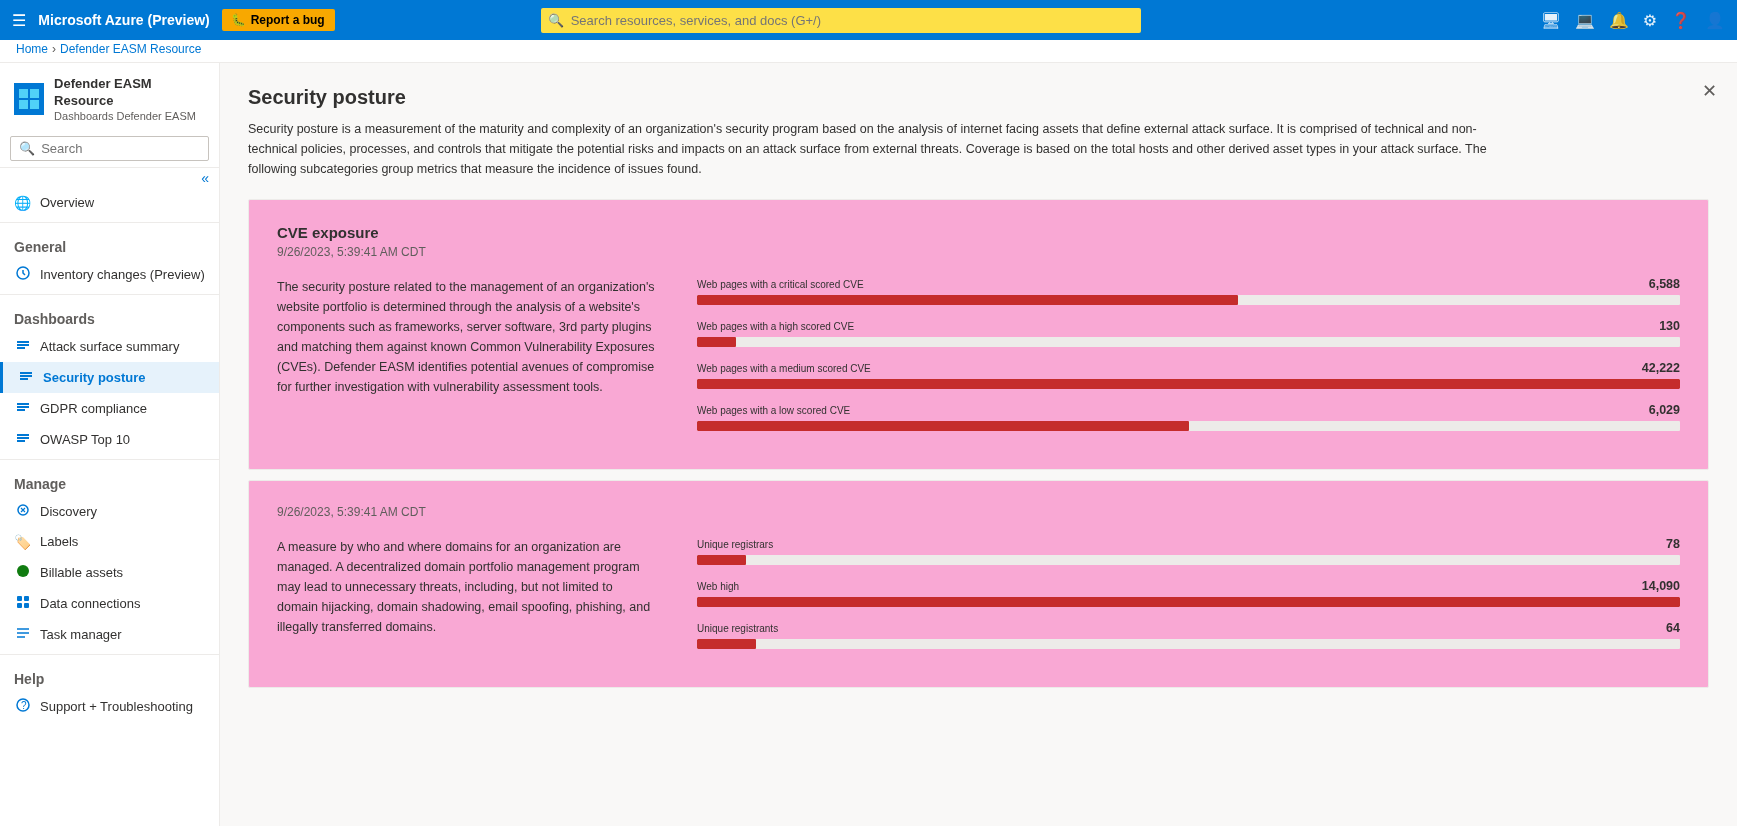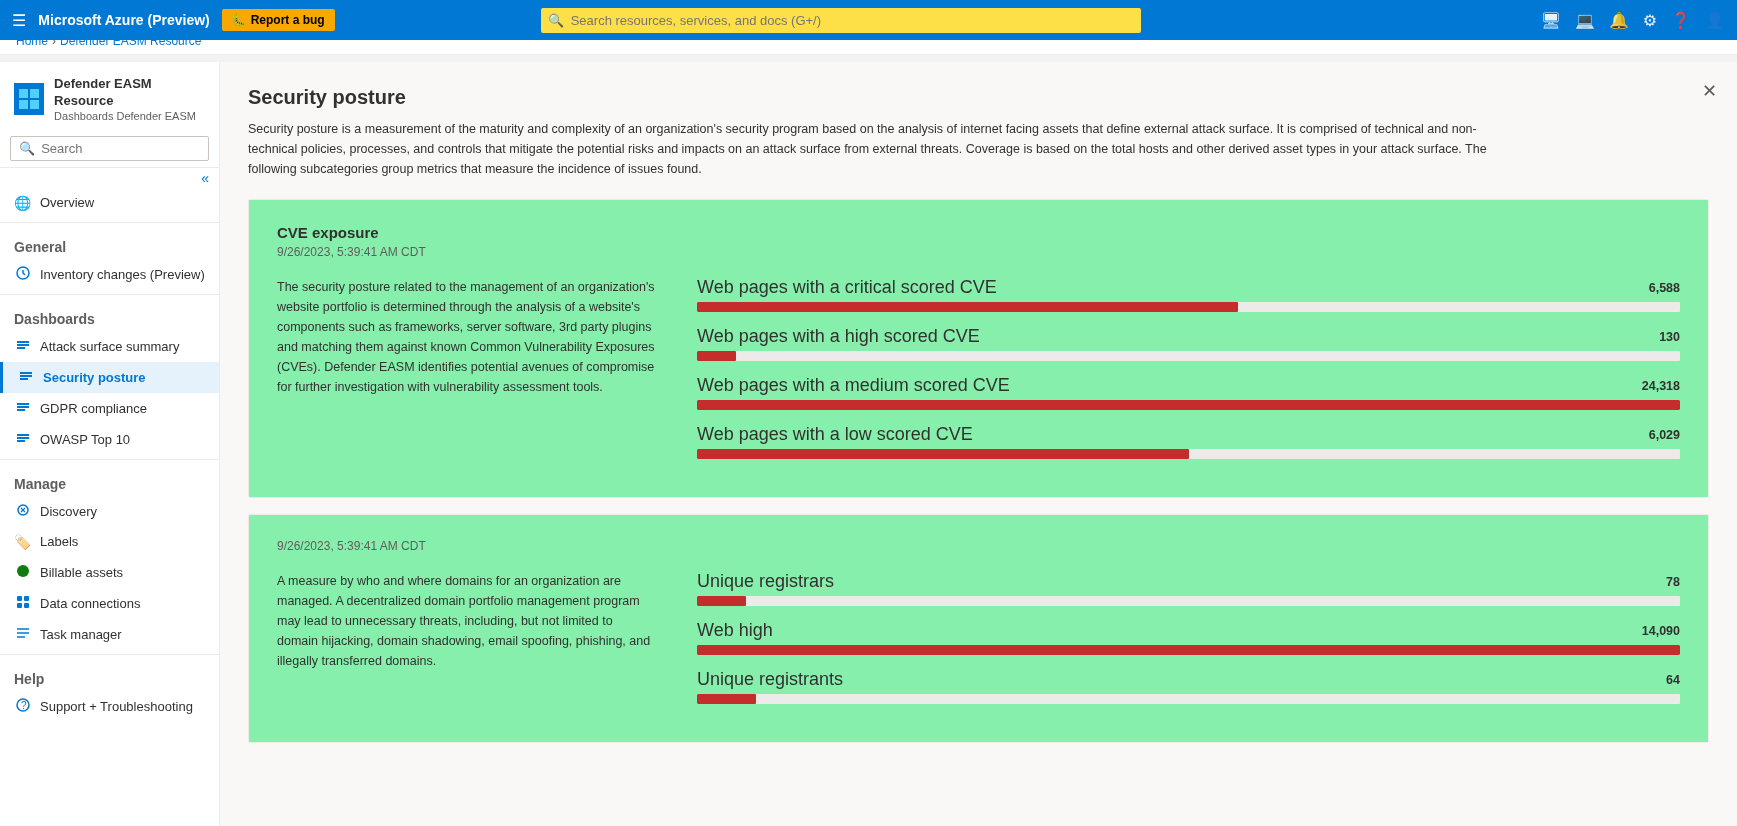--- a/index.html
+++ b/index.html
@@ -62,21 +62,21 @@
       gap: 14px;
       margin-left: auto;
       color: white;
       font-size: 16px;
     }
     .topbar-icon { cursor: pointer; opacity: 0.9; }
 
     
     .breadcrumb {
       position: fixed;
-      top: 28px;
+      top: 36px;
       left: 0; right: 0;
       background: #fff;
       padding: 6px 16px;
       font-size: 12px;
       color: #0078d4;
       display: flex;
       align-items: center;
       gap: 4px;
       border-bottom: 1px solid #edebe9;
       z-index: 99;
@@ -194,25 +194,25 @@
     .page-description {
       font-size: 12.5px;
       color: #323130;
       line-height: 1.6;
       max-width: 1250px;
       margin-bottom: 20px;
     }
 
     
     .card {
-      background: #86efac;
+      background: #f9a8d4;
       border: 1px solid #edebe9;
       border-radius: 2px;
       padding: 24px 28px;
-      margin-bottom: 16px;
+      margin-bottom: 10px;
       max-width: 1480px;
     }
     .card-title {
       font-size: 15px;
       font-weight: 700;
       margin-bottom: 4px;
     }
     .card-date {
       font-size: 12px;
       color: #605e5c;
@@ -235,21 +235,21 @@
     .metric-row {
       margin-bottom: 14px;
     }
     .metric-header {
       display: flex;
       justify-content: space-between;
       align-items: center;
       margin-bottom: 4px;
     }
     .metric-label {
-      font-size: 18px;
+      font-size: 10px;
       color: #323130;
     }
     .metric-value {
       font-size: 12.5px;
       font-weight: 600;
       color: #323130;
     }
     .metric-bar-bg {
       width: 100%;
       height: 10px;
@@ -465,21 +465,21 @@
           <span class="metric-label">Web pages with a high scored CVE</span>
           <span class="metric-value">130</span>
         </div>
         <div class="metric-bar-bg">
           <div class="metric-bar-fill" style="width:4%"></div>
         </div>
       </div>
             <div class="metric-row">
         <div class="metric-header">
           <span class="metric-label">Web pages with a medium scored CVE</span>
-          <span class="metric-value">24,318</span>
+          <span class="metric-value">42,222</span>
         </div>
         <div class="metric-bar-bg">
           <div class="metric-bar-fill" style="width:100%"></div>
         </div>
       </div>
             <div class="metric-row">
         <div class="metric-header">
           <span class="metric-label">Web pages with a low scored CVE</span>
           <span class="metric-value">6,029</span>
         </div>

